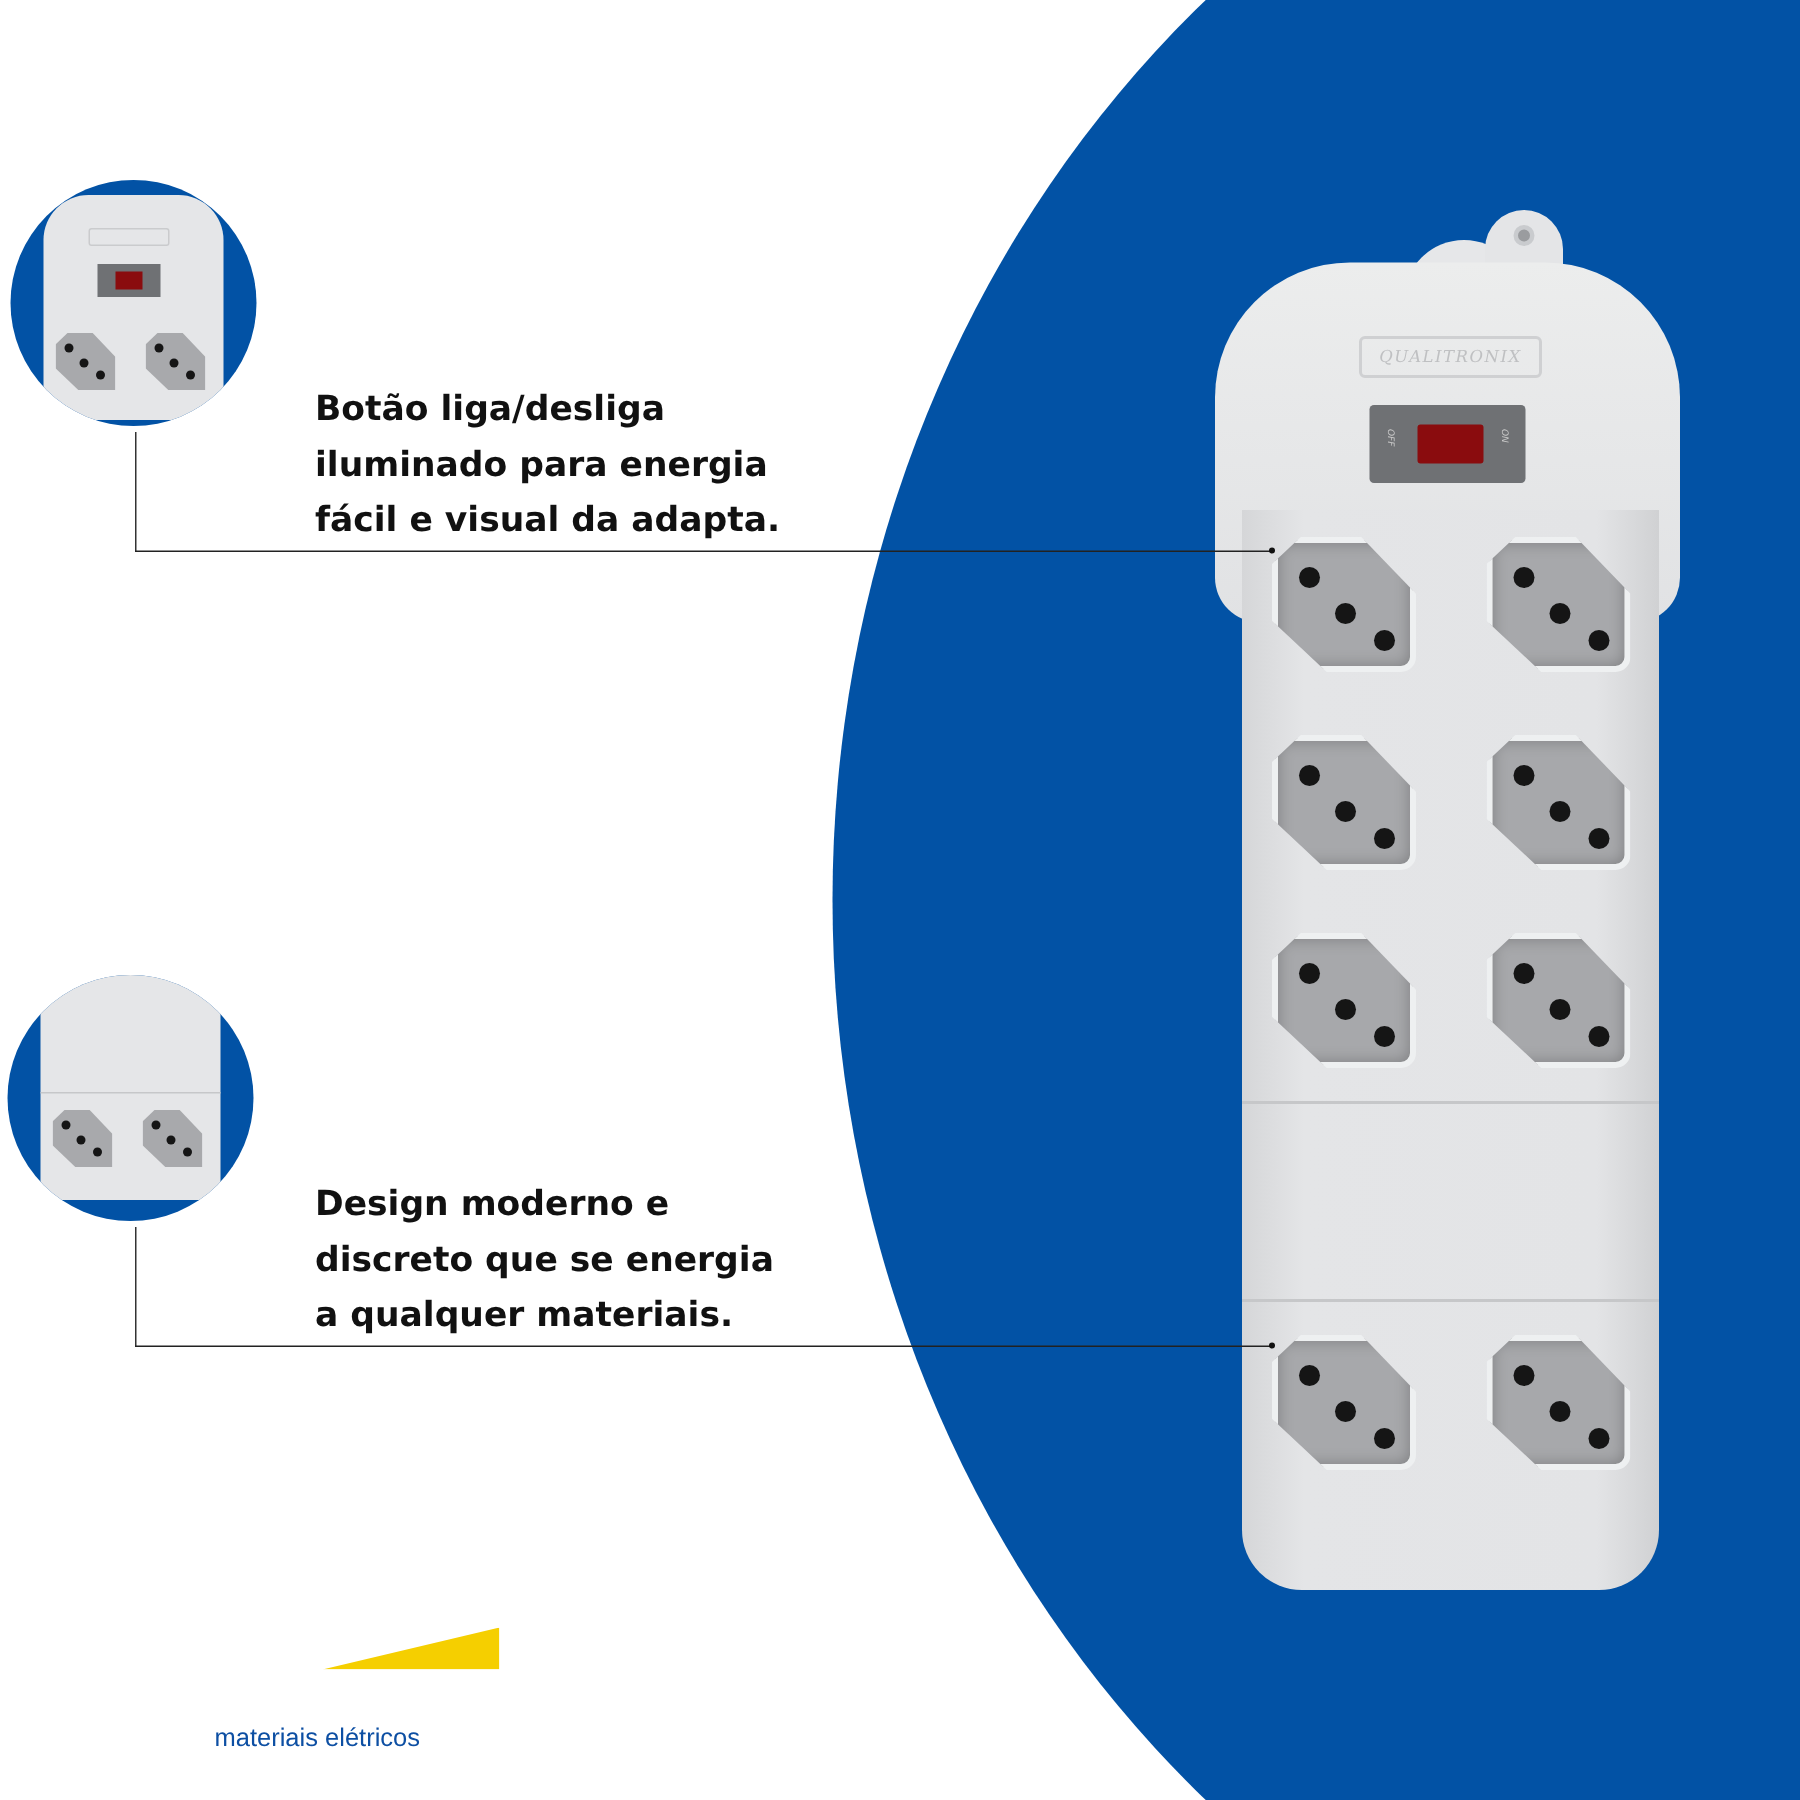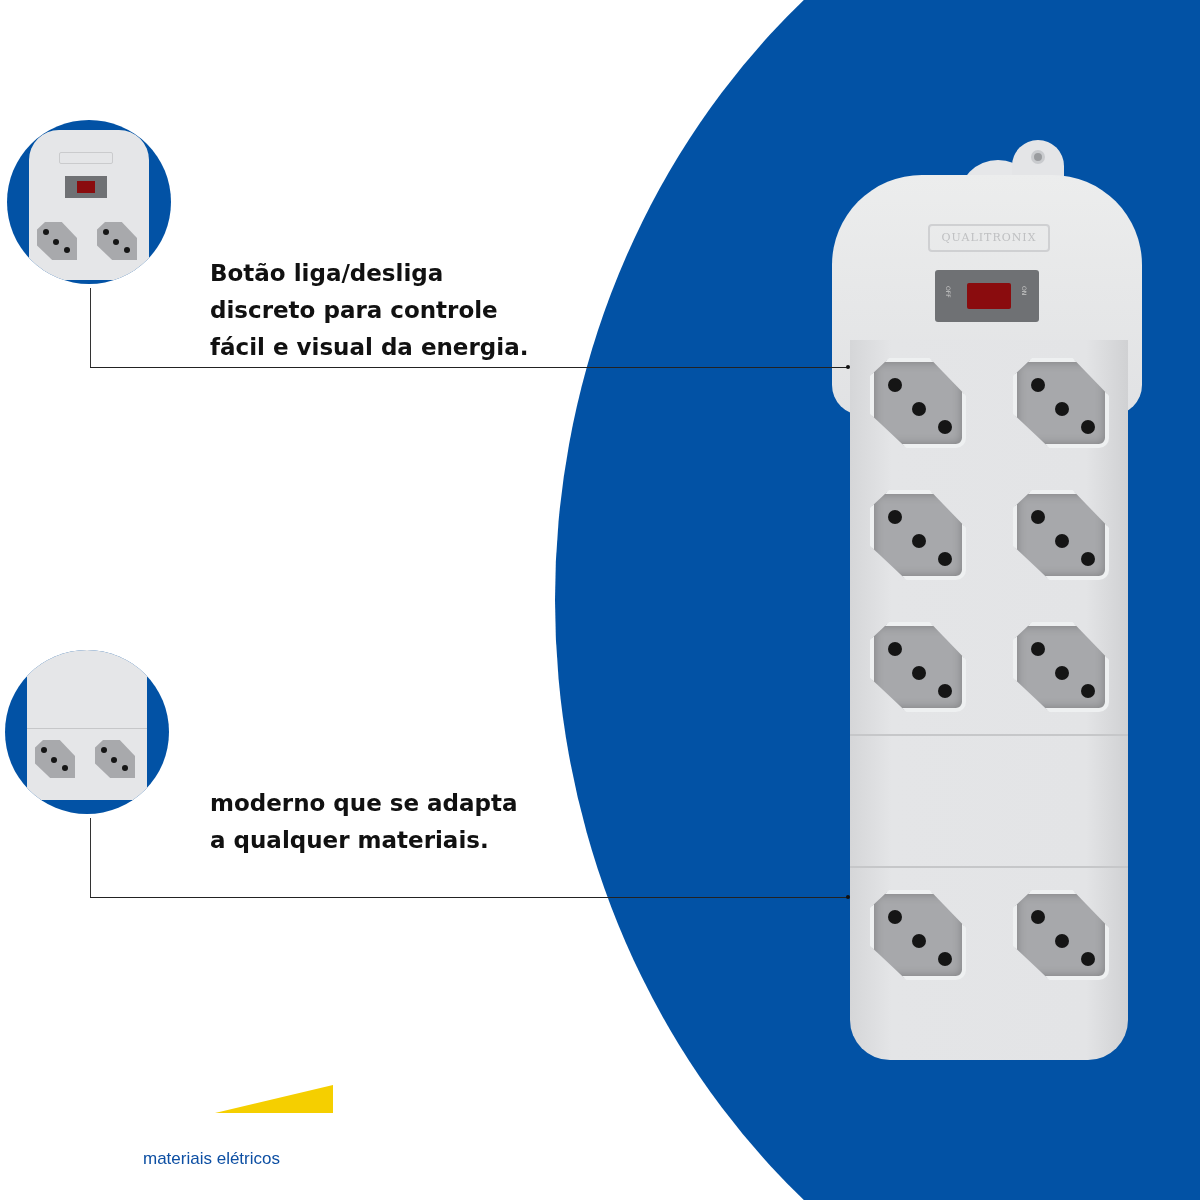--- a/index.html
+++ b/index.html
@@ -8,21 +8,21 @@
 
     .blue-disc {
       position: absolute;
       left: 555px; top: -200px;
       width: 1470px; height: 1600px;
       border-radius: 50%;
       background: #0252a5;
     }
 
     
-    .strip { position: absolute; left: 830px; top: 140px; width: 320px; height: 920px; }
+    .strip { position: absolute; left: 808px; top: 140px; width: 320px; height: 920px; font-style: italic; }
     .strip-tab {
       position: absolute; left: 182px; top: 0; width: 52px; height: 46px;
       background: #e4e5e7; border-radius: 26px 26px 8px 8px;
     }
     .strip-tab-hole {
       position: absolute; left: 19px; top: 10px; width: 14px; height: 14px;
       border-radius: 50%; background: #9a9c9f; border: 3px solid #c9cbce;
     }
     .strip-hump {
       position: absolute; left: 128px; top: 20px; width: 80px; height: 40px;
@@ -199,22 +199,22 @@
       </div>
     <div class="mini-sock" style="left:68px;top:92px">
         <i></i>
         <i></i>
         <i></i>
       </div>
   </div>
 </div>
 <div class="callout-text" style="top:255px">
   <div>Botão liga/desliga</div>
-  <div>discreto para controle</div>
-  <div>fácil e visual da energia.</div>
+  <div>iluminado para energia</div>
+  <div>fácil e visual da adapta.</div>
 </div>
 <div class="line-v" style="left:90px;top:288px;height:80px"></div>
 <div class="line-h" style="left:90px;top:367px;width:758px"></div>
 <div class="line-dot" style="left:846px;top:365px"></div>
 
 <div class="thumb" style="left:5px;top:650px">
   <div class="thumb-inner" style="top:-20px;height:170px;border-radius:0 0 10px 10px">
     <div class="mini-seam" style="top:98px"></div>
     <div class="mini-sock" style="left:8px;top:110px">
         <i></i>
@@ -222,21 +222,22 @@
         <i></i>
       </div>
     <div class="mini-sock" style="left:68px;top:110px">
         <i></i>
         <i></i>
         <i></i>
       </div>
   </div>
 </div>
 <div class="callout-text" style="top:785px">
-  <div>moderno que se adapta</div>
+  <div>Design moderno e</div>
+  <div>discreto que se energia</div>
   <div>a qualquer materiais.</div>
 </div>
 <div class="line-v" style="left:90px;top:818px;height:80px"></div>
 <div class="line-h" style="left:90px;top:897px;width:758px"></div>
 <div class="line-dot" style="left:846px;top:895px"></div>
 
 <div class="logo">
   <div class="logo-wedge"></div>
   <div class="logo-tag">materiais elétricos</div>
 </div>

